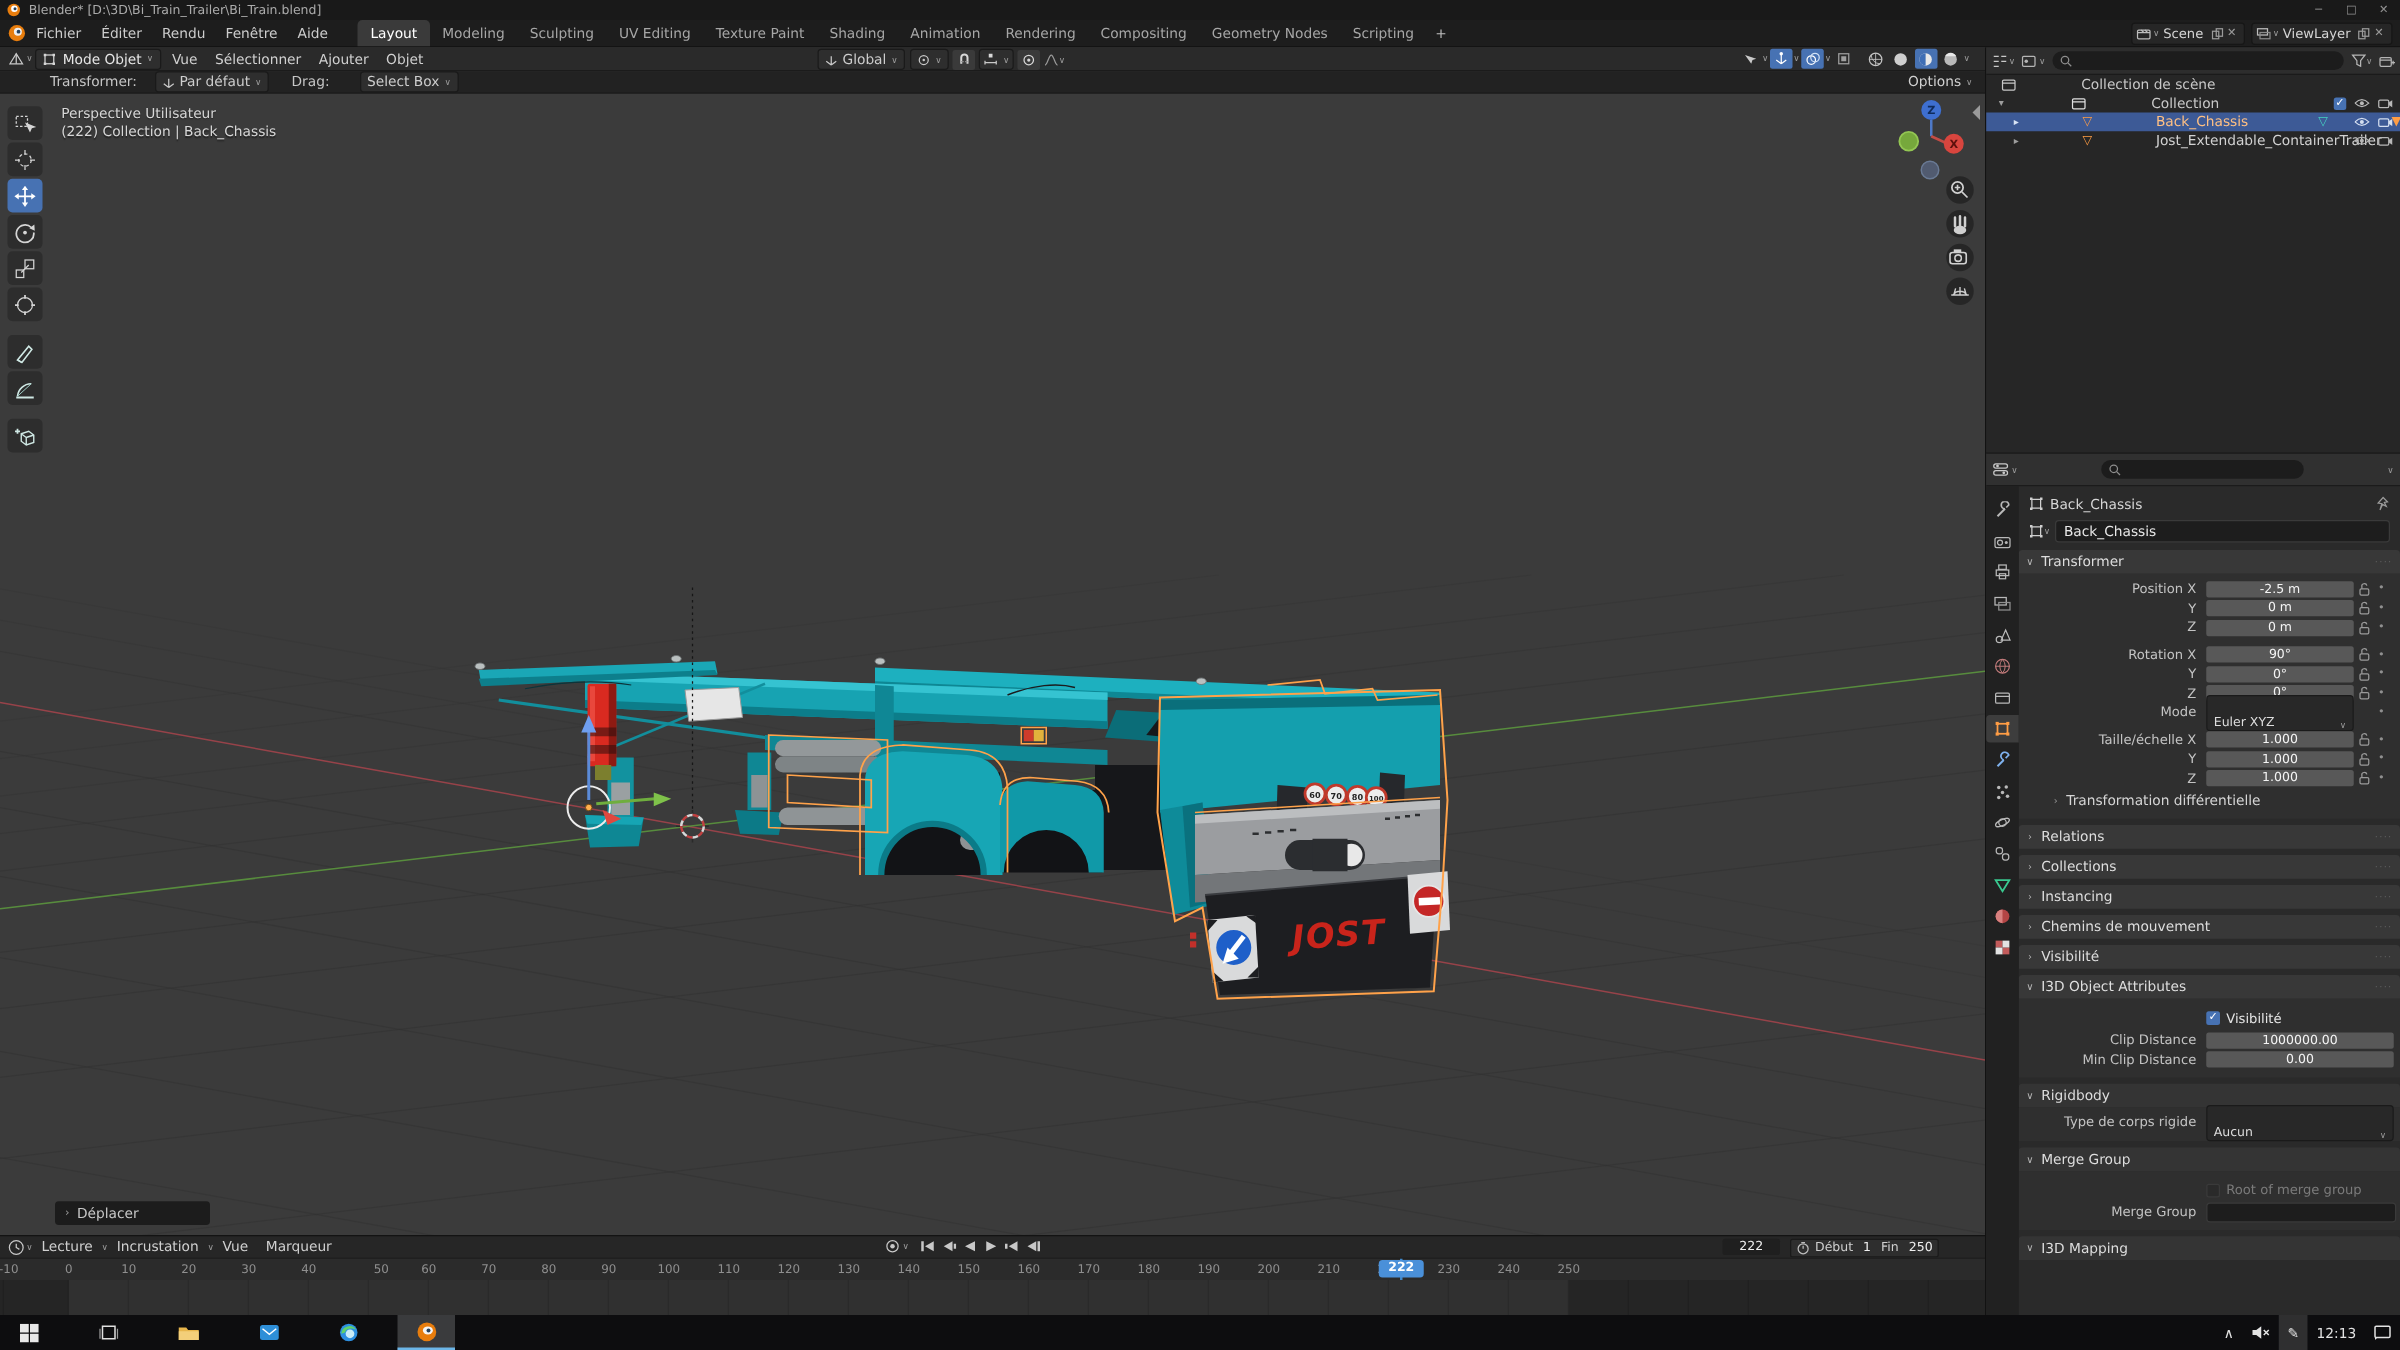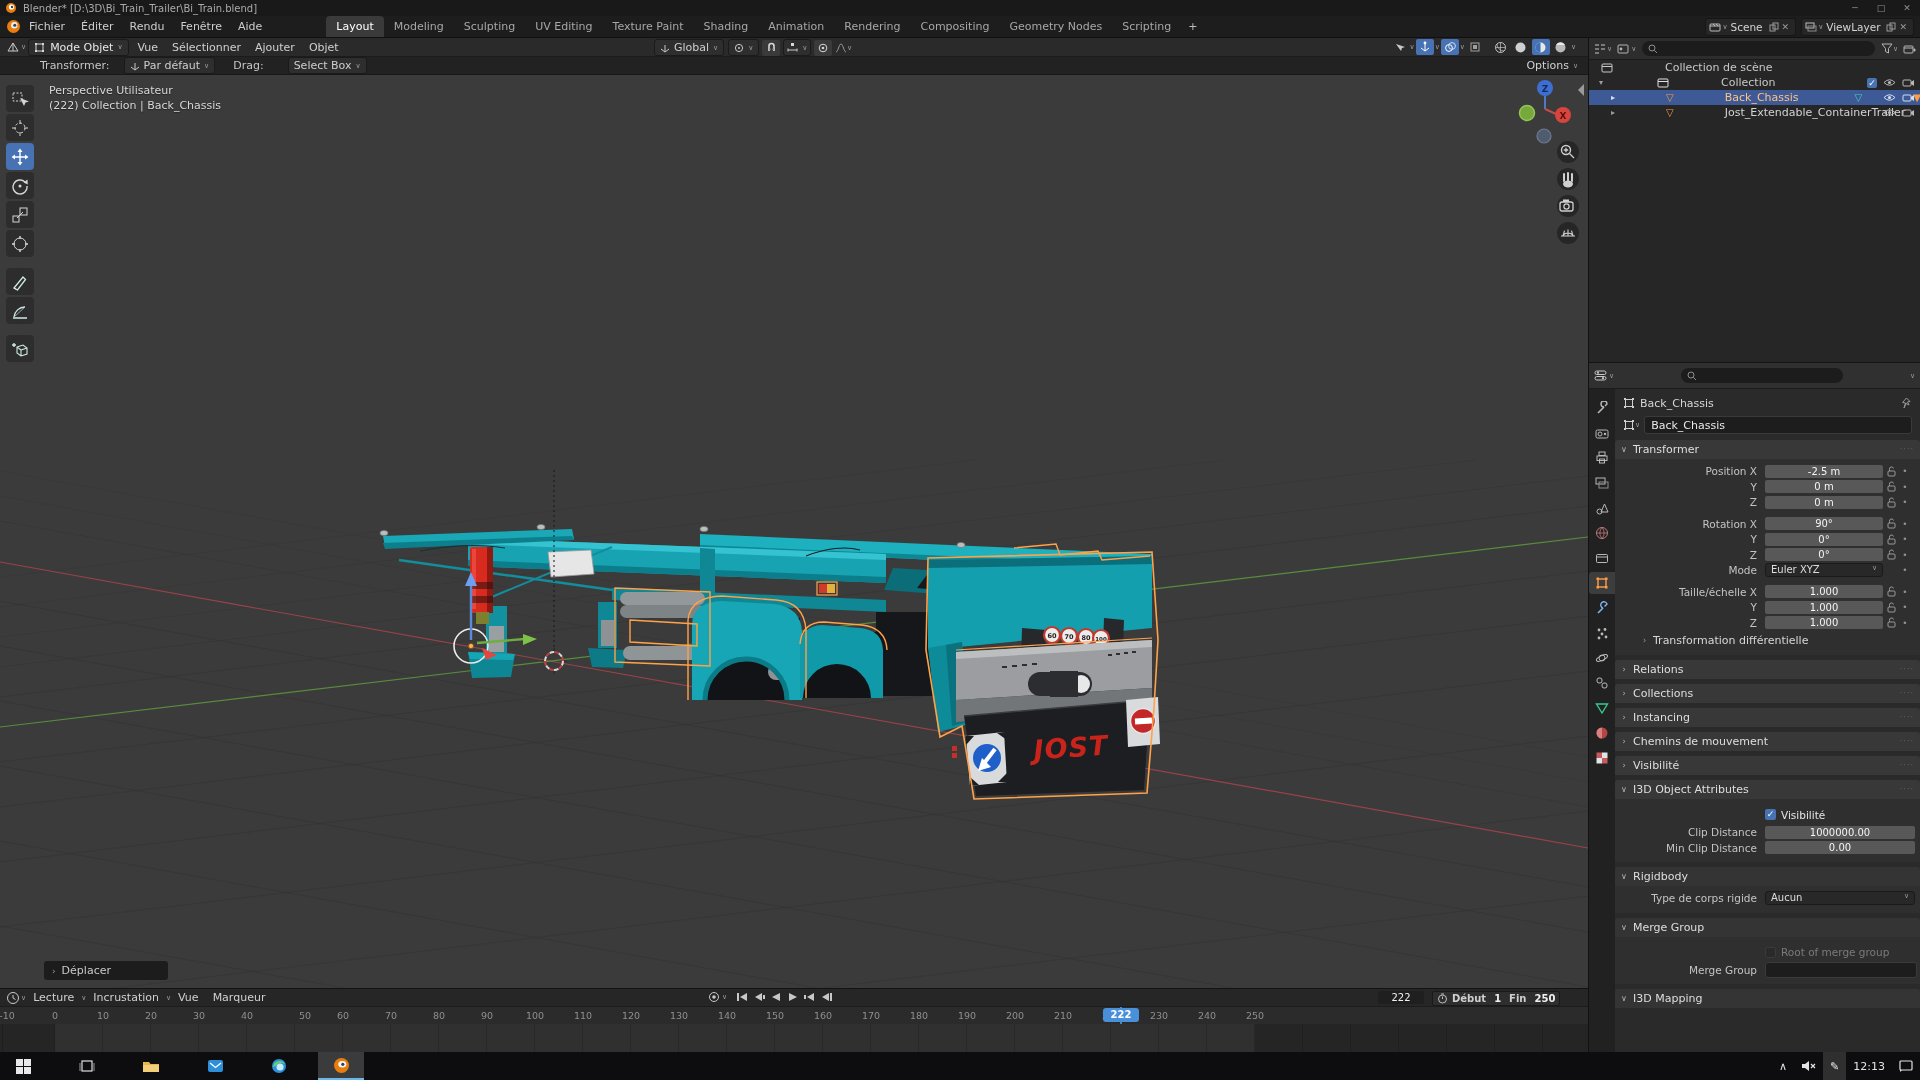--- a/index.html
+++ b/index.html
@@ -13,21 +13,21 @@
   #titlebar{left:0;top:0;width:1920px;height:16px;background:#191919;display:flex;align-items:center;}
   #titlebar .title{color:#ababab;font-size:10px;margin-left:6px;}
   .winctl{margin-left:auto;display:flex;}
   .winctl span{width:26px;text-align:center;color:#8f8f8f;font-size:9px;line-height:16px;}
 
   
   #topbar{left:0;top:16px;width:1920px;height:22px;background:#1d1d1d;display:flex;align-items:center;border-bottom:1px solid #101010;box-sizing:border-box;}
   .menu-item{padding:0 8px;font-size:11px;color:#cdcdcd;line-height:21px;cursor:default;}
   .tabs{display:flex;margin-left:16px;}
   .tab{padding:0 10px;font-size:11px;color:#a7a7a7;line-height:21px;border-radius:4px 4px 0 0;}
-  .tab.active{background:#3a3a3a;color:#ffffff;margin-left:40px;}
+  .tab.active{background:#3a3a3a;color:#ffffff;}
   .tab.plus{color:#bdbdbd;padding:0 7px;}
   .idwidget{display:flex;align-items:center;background:#262626;border:1px solid #161616;border-radius:3px;height:16px;padding:0 3px;margin-left:5px;}
   .idwidget .lbl{color:#d4d4d4;font-size:10.5px;padding:0 6px 0 3px;}
   .idwidget .mini{color:#9a9a9a;font-size:7px;margin-left:1px;}
   .xbtn{color:#9a9a9a;font-size:9px;padding:0 3px;}
 
   
   #viewport-area{left:0;top:38px;width:1588px;height:950px;background:#3b3b3b;}
   .vph1{left:0;top:0;width:1588px;height:19px;background:#2a2a2a;border-bottom:1px solid #1b1b1b;box-sizing:border-box;display:flex;align-items:center;}
   .vph2{left:0;top:19px;width:1588px;height:18px;background:#222222;border-bottom:1px solid #181818;box-sizing:border-box;display:flex;align-items:center;}
@@ -46,21 +46,21 @@
   #operator-box{left:44px;top:886px;width:124px;height:19px;background:rgba(24,24,24,.85);border-radius:3px;display:flex;align-items:center;color:#c9c9c9;}
   #operator-box .caret{margin:0 6px 0 8px;font-size:9px;color:#9a9a9a;}
   #options-btn{margin-left:auto;margin-right:10px;display:flex;align-items:center;color:#d0d0d0;}
 
   
   #timeline{left:0;top:988px;width:1588px;height:64px;background:#262626;border-top:1px solid #131313;box-sizing:border-box;}
   .tlh{height:17px;display:flex;align-items:center;position:relative;}
   .tl-transport{position:absolute;left:705px;top:1px;display:flex;align-items:center;}
   .tbtn{width:17px;height:14px;display:flex;align-items:center;justify-content:center;}
   #tl-frame{position:absolute;left:1378px;top:2px;width:46px;height:13px;background:#1f1f1f;border-radius:2px;color:#f0f0f0;font-size:10px;text-align:center;line-height:13px;}
-  #tl-range{position:absolute;left:1432px;top:2px;height:13px;background:#2e2e2e;border:1px solid #1a1a1a;border-radius:2px;display:flex;align-items:center;font-size:10px;color:#cfcfcf;font-weight:bold;}
+  #tl-range{position:absolute;left:1432px;top:2px;height:13px;background:#2e2e2e;border:1px solid #1a1a1a;border-radius:2px;display:flex;align-items:center;font-size:10px;color:#cfcfcf;}
   #tl-range span{padding:0 4px;}
   #ruler{position:relative;height:18px;background:#2b2b2b;border-top:1px solid #1c1c1c;box-sizing:border-box;}
   .tick{position:absolute;top:3px;width:34px;margin-left:-17px;text-align:center;color:#8f8f8f;font-size:9.5px;}
   #channels{position:relative;height:28px;background:#303030;
     background-image:repeating-linear-gradient(90deg,transparent 0px,transparent 47px,#282828 47px,#282828 48px);
     background-position:7px 0;}
   .dimzone{position:absolute;top:0;height:28px;background:rgba(0,0,0,.22);}
   #playhead-line{position:absolute;left:1120px;top:0;width:2px;height:46px;background:#3f87c9;}
   #playhead-badge{position:absolute;left:1103px;top:1px;width:36px;height:14px;background:#4a90d9;border-radius:3px;color:#fff;font-size:10px;font-weight:bold;text-align:center;line-height:14px;}
 
@@ -85,21 +85,21 @@
   .pbread{height:24px;display:flex;align-items:center;padding:2px 8px 0 8px;color:#d6d6d6;}
   .pname{height:20px;display:flex;align-items:center;padding:0 8px;}
   .pname .fld{flex:1;height:16px;background:#1d1d1d;border:1px solid #3a3a3a;border-radius:3px;color:#e8e8e8;display:flex;align-items:center;padding:0 6px;margin-left:4px;}
   .panel-h{height:19px;background:#383838;border-radius:3px 3px 0 0;display:flex;align-items:center;margin-top:5px;color:#dedede;font-size:11px;}
   .panel-h .caret{width:18px;text-align:center;font-size:8px;color:#b5b5b5;}
   .panel-h .dots{margin-left:auto;margin-right:6px;color:#5c5c5c;letter-spacing:1px;font-size:8px;}
   .panel-b{background:#2f2f2f;padding:5px 0 6px 0;}
   .prow{display:flex;align-items:center;height:14px;margin-bottom:1.5px;}
   .plabel{width:142px;text-align:right;padding-right:8px;color:#c3c3c3;font-size:10.5px;white-space:nowrap;}
   .pslider{width:118px;height:13px;background:#585858;border-radius:2px;color:#f4f4f4;font-size:10px;text-align:center;line-height:13px;}
-  .pdrop{width:118px;height:14px;background:#282828;border:1px solid #1a1a1a;border-radius:3px;color:#dddddd;font-size:10px;display:flex;align-items:flex-start;justify-content:space-between;padding:0 5px;box-sizing:border-box;}
+  .pdrop{width:118px;height:29px;background:#282828;border:1px solid #1a1a1a;border-radius:3px;color:#dddddd;font-size:10px;display:flex;align-items:flex-end;justify-content:space-between;padding:0 5px;box-sizing:border-box;}
   .ptext{width:118px;height:14px;background:#1d1d1d;border:1px solid #3a3a3a;border-radius:3px;}
   .pwide{width:150px !important;}
   .plock{width:16px;display:flex;justify-content:center;}
   .pdot{width:12px;color:#8f8f8f;text-align:center;font-size:9px;}
   .chkrow{display:flex;align-items:center;height:15px;margin:3px 0 3px 150px;gap:5px;color:#e4e4e4;font-size:10.5px;}
   .chkrow.dim{color:#7a7a7a;}
   .chk{width:11px;height:11px;border-radius:2px;background:#4772b3;color:#fff;font-size:9px;line-height:11px;text-align:center;}
   .chk.off{background:#1d1d1d;border:1px solid #454545;box-sizing:border-box;}
   .chk.offdim{background:#2a2a2a;border:1px solid #3a3a3a;box-sizing:border-box;}
   .gap6{height:6px;}

